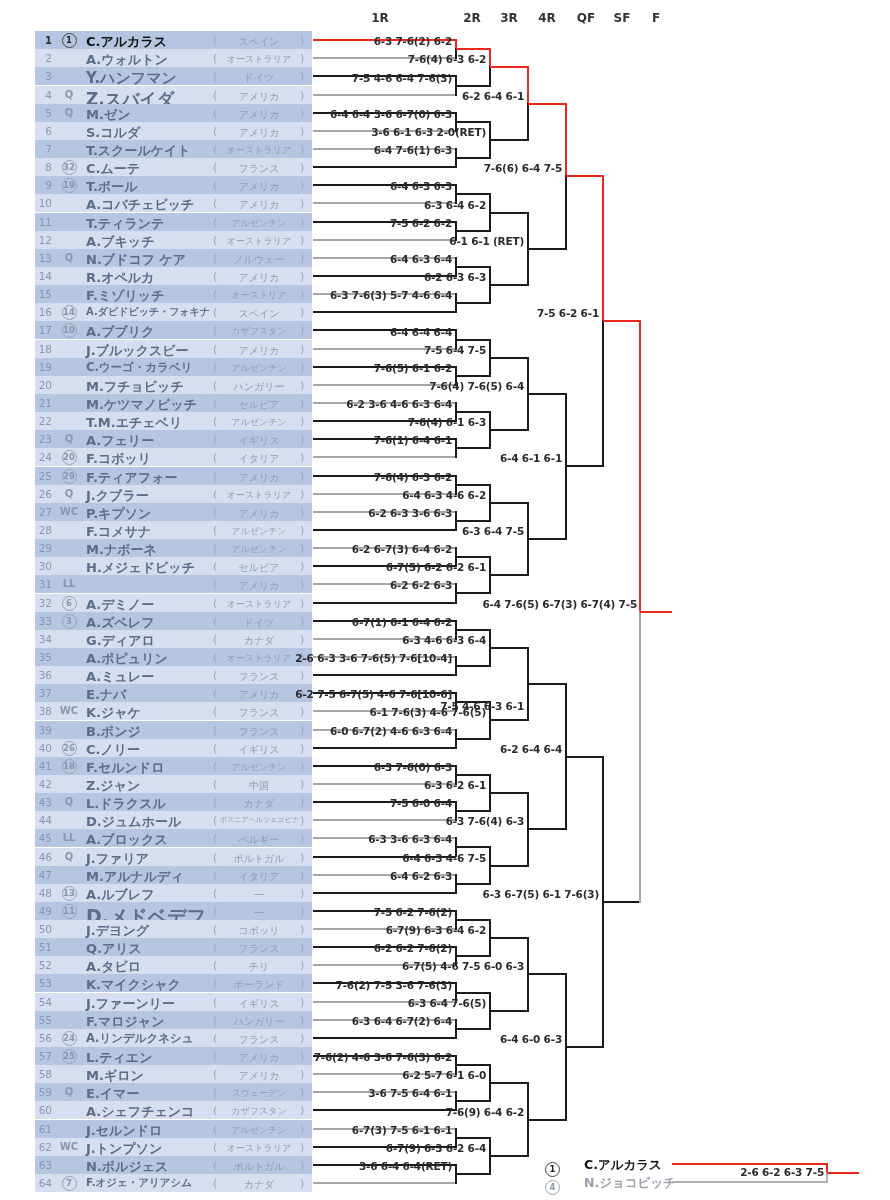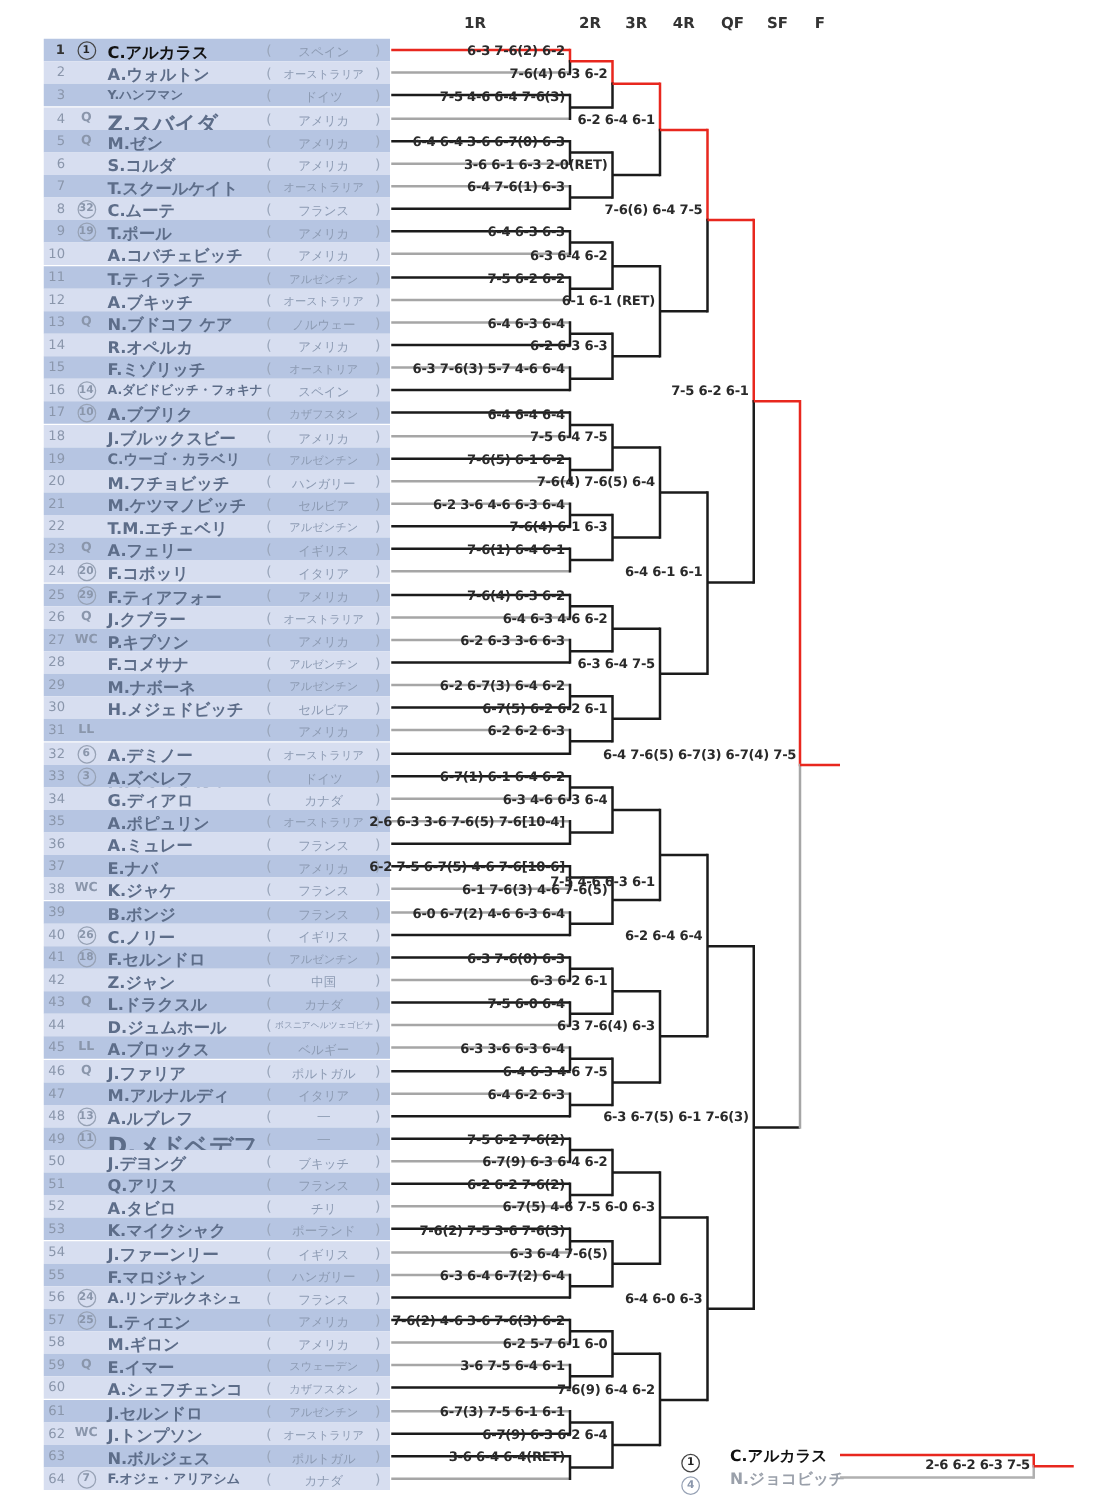--- a/index.html
+++ b/index.html
@@ -42,21 +42,21 @@
       <div class="country" style="top: 35.2px; font-size: 10px;">スペイン</div>
       <div class="paren" style="left: 300px; top: 34.2px;">)</div>
       <div class="rowbg" style="top: 49.34px; background: rgb(215, 222, 240);"></div>
       <div class="rownum" style="top: 52.34px; font-weight: 400;">2</div>
       <div class="pname" style="top: 51.34px; font-size: 13px;">A.ウォルトン</div>
       <div class="paren" style="left: 213px; top: 52.34px;">(</div>
       <div class="country" style="top: 53.34px; font-size: 9px;">オーストラリア</div>
       <div class="paren" style="left: 300px; top: 52.34px;">)</div>
       <div class="rowbg" style="top: 67.48px; background: rgb(182, 197, 226);"></div>
       <div class="rownum" style="top: 70.48px; font-weight: 400;">3</div>
-      <div class="pname" style="top: 69.48px; font-size: 10px;">Y.ハンフマン</div>
+      <div class="pname" style="top: 69.48px; font-size: 15px;">Y.ハンフマン</div>
       <div class="paren" style="left: 213px; top: 70.48px;">(</div>
       <div class="country" style="top: 71.48px; font-size: 10px;">ドイツ</div>
       <div class="paren" style="left: 300px; top: 70.48px;">)</div>
       <div class="rowbg" style="top: 85.62px; background: rgb(215, 222, 240);"></div>
       <div class="rownum" style="top: 88.62px; font-weight: 400;">4</div>
       <div class="badge" style="top: 88.62px;">Q</div>
       <div class="pname" style="top: 87.62px; font-size: 17px;">Z.スバイダ</div>
       <div class="paren" style="left: 213px; top: 88.62px;">(</div>
       <div class="country" style="top: 89.62px; font-size: 10px;">アメリカ</div>
       <div class="paren" style="left: 300px; top: 88.62px;">)</div>
@@ -349,21 +349,21 @@
       <div class="rownum" style="top: 904.92px; font-weight: 400;">49</div>
       <div class="badge" style="top: 903.92px;"><span class="seedcirc">11</span></div>
       <div class="pname" style="top: 903.92px; font-size: 19px; text-decoration: underline;">D.メドベデフ</div>
       <div class="paren" style="left: 213px; top: 904.92px;">(</div>
       <div class="country" style="top: 905.92px; font-size: 10px;">―</div>
       <div class="paren" style="left: 300px; top: 904.92px;">)</div>
       <div class="rowbg" style="top: 920.06px; background: rgb(215, 222, 240);"></div>
       <div class="rownum" style="top: 923.06px; font-weight: 400;">50</div>
       <div class="pname" style="top: 922.06px; font-size: 13px;">J.デヨング</div>
       <div class="paren" style="left: 213px; top: 923.06px;">(</div>
-      <div class="country" style="top: 924.06px; font-size: 10px;">ブキッチ</div>
+      <div class="country" style="top: 924.06px; font-size: 10px;">コボッリ</div>
       <div class="paren" style="left: 300px; top: 923.06px;">)</div>
       <div class="rowbg" style="top: 938.2px; background: rgb(182, 197, 226);"></div>
       <div class="rownum" style="top: 941.2px; font-weight: 400;">51</div>
       <div class="pname" style="top: 940.2px; font-size: 13px;">Q.アリス</div>
       <div class="paren" style="left: 213px; top: 941.2px;">(</div>
       <div class="country" style="top: 942.2px; font-size: 10px;">フランス</div>
       <div class="paren" style="left: 300px; top: 941.2px;">)</div>
       <div class="rowbg" style="top: 956.34px; background: rgb(215, 222, 240);"></div>
       <div class="rownum" style="top: 959.34px; font-weight: 400;">52</div>
       <div class="pname" style="top: 958.34px; font-size: 13px;">A.タビロ</div>

